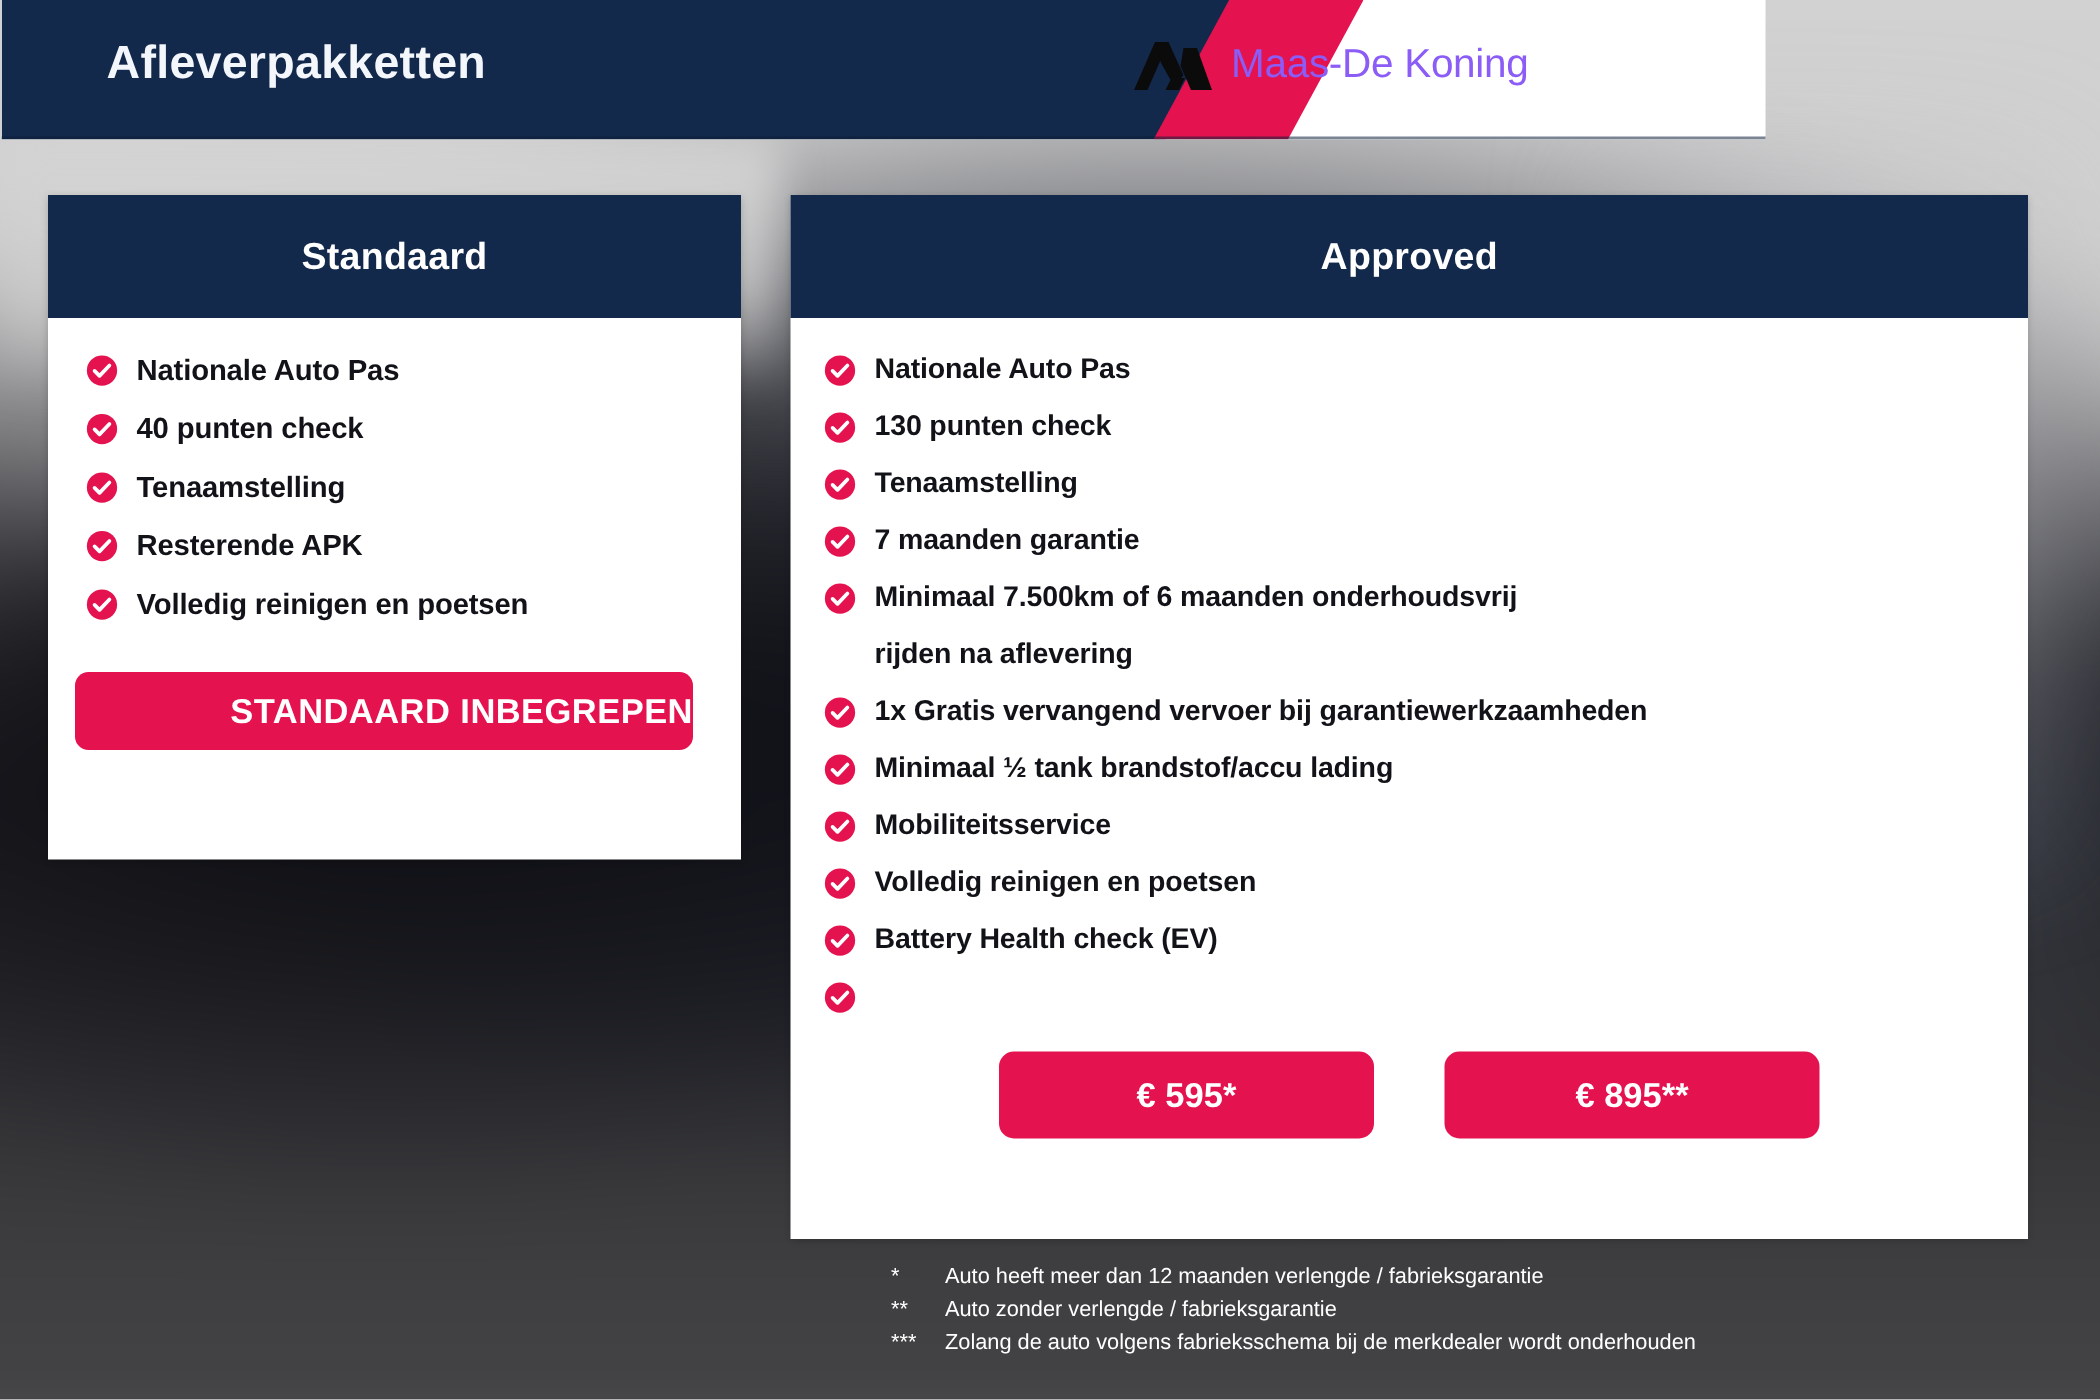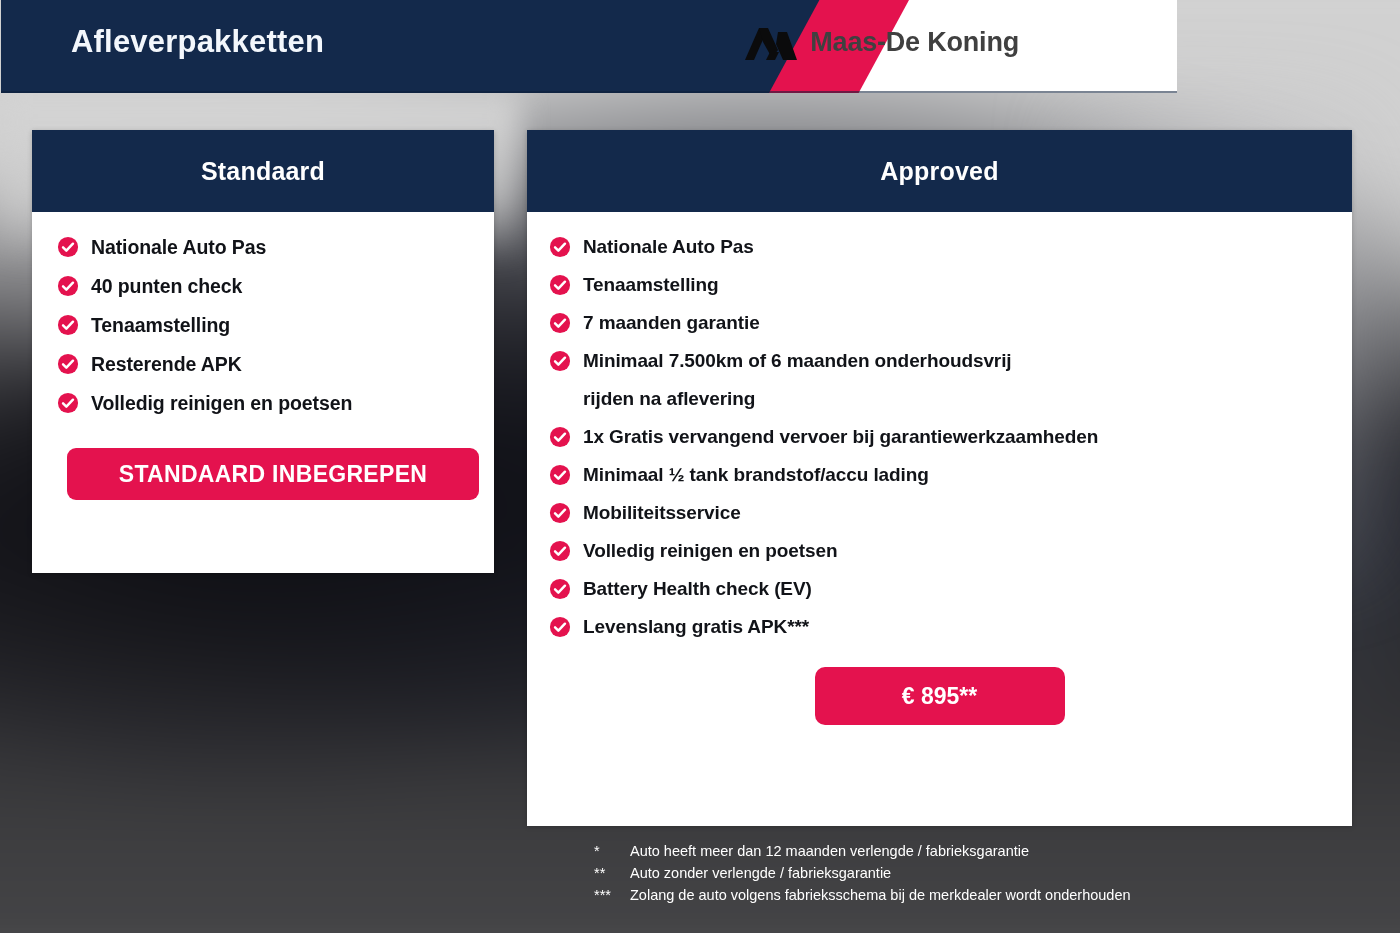--- a/index.html
+++ b/index.html
@@ -101,22 +101,22 @@
   #brand {
     position: absolute;
     right: 158px; top: 22px;
     display: flex;
     align-items: center;
     gap: 13px;
   }
   #brand-mark { flex: 0 0 auto; display: block; }
   #brand-name {
     font-size: 27px;
-    font-weight: bold;
-    color: #404040;
+    font-weight: normal;
+    color: #8b5cf6;
     letter-spacing: -0.2px;
     white-space: nowrap;
   }
 
   
   .card {
     position: absolute;
     background: #ffffff;
     box-shadow: 0 1px 5px rgba(0,0,0,0.20);
     z-index: 4;
@@ -171,25 +171,26 @@
     display: block;
     background: #e4124e;
     color: #ffffff;
     border: none;
     border-radius: 9px;
     font-family: "Liberation Sans", sans-serif;
     font-weight: bold;
     cursor: pointer;
   }
   #standaard-included {
-    margin: 30px 25px 0 35px;
+    margin: 30px 25px 0 18px;
     width: 412px;
     height: 52px;
     font-size: 23px;
     letter-spacing: .3px;
+    text-align: right;
   }
   #price-row {
     display: flex;
     justify-content: center;
     gap: 47px;
     margin-top: 25px;
   }
   .price-btn {
     width: 250px;
     height: 58px;
@@ -303,20 +304,27 @@
             <circle cx="12" cy="12" r="11" fill="#e4124e"></circle>
             <path d="M6.6 12.3 L10.2 15.9 L17.4 8.4" fill="none" stroke="#ffffff" stroke-width="2.7" stroke-linecap="round" stroke-linejoin="round"></path>
           </svg>
           <span class="feature-text">Nationale Auto Pas</span>
         </li>
         <li class="feature">
           <svg class="check" viewBox="0 0 24 24">
             <circle cx="12" cy="12" r="11" fill="#e4124e"></circle>
             <path d="M6.6 12.3 L10.2 15.9 L17.4 8.4" fill="none" stroke="#ffffff" stroke-width="2.7" stroke-linecap="round" stroke-linejoin="round"></path>
           </svg>
+          <span class="feature-text">130 punten check</span>
+        </li>
+        <li class="feature">
+          <svg class="check" viewBox="0 0 24 24">
+            <circle cx="12" cy="12" r="11" fill="#e4124e"></circle>
+            <path d="M6.6 12.3 L10.2 15.9 L17.4 8.4" fill="none" stroke="#ffffff" stroke-width="2.7" stroke-linecap="round" stroke-linejoin="round"></path>
+          </svg>
           <span class="feature-text">Tenaamstelling</span>
         </li>
         <li class="feature">
           <svg class="check" viewBox="0 0 24 24">
             <circle cx="12" cy="12" r="11" fill="#e4124e"></circle>
             <path d="M6.6 12.3 L10.2 15.9 L17.4 8.4" fill="none" stroke="#ffffff" stroke-width="2.7" stroke-linecap="round" stroke-linejoin="round"></path>
           </svg>
           <span class="feature-text">7 maanden garantie</span>
         </li>
         <li class="feature">
@@ -365,25 +373,25 @@
             <circle cx="12" cy="12" r="11" fill="#e4124e"></circle>
             <path d="M6.6 12.3 L10.2 15.9 L17.4 8.4" fill="none" stroke="#ffffff" stroke-width="2.7" stroke-linecap="round" stroke-linejoin="round"></path>
           </svg>
           <span class="feature-text">Battery Health check (EV)</span>
         </li>
         <li class="feature">
           <svg class="check" viewBox="0 0 24 24">
             <circle cx="12" cy="12" r="11" fill="#e4124e"></circle>
             <path d="M6.6 12.3 L10.2 15.9 L17.4 8.4" fill="none" stroke="#ffffff" stroke-width="2.7" stroke-linecap="round" stroke-linejoin="round"></path>
           </svg>
-          <span class="feature-text">Levenslang gratis APK***</span>
         </li>
       </ul>
 
       <div id="price-row">
+        <button class="cta price-btn">€ 595*</button>
         <button class="cta price-btn">€ 895**</button>
       </div>
     </div>
   </div>
 
   <div id="footnotes">
     <div class="footnote">
       <span class="footnote-mark">*</span>
       <span>Auto heeft meer dan 12 maanden verlengde / fabrieksgarantie</span>
     </div>

